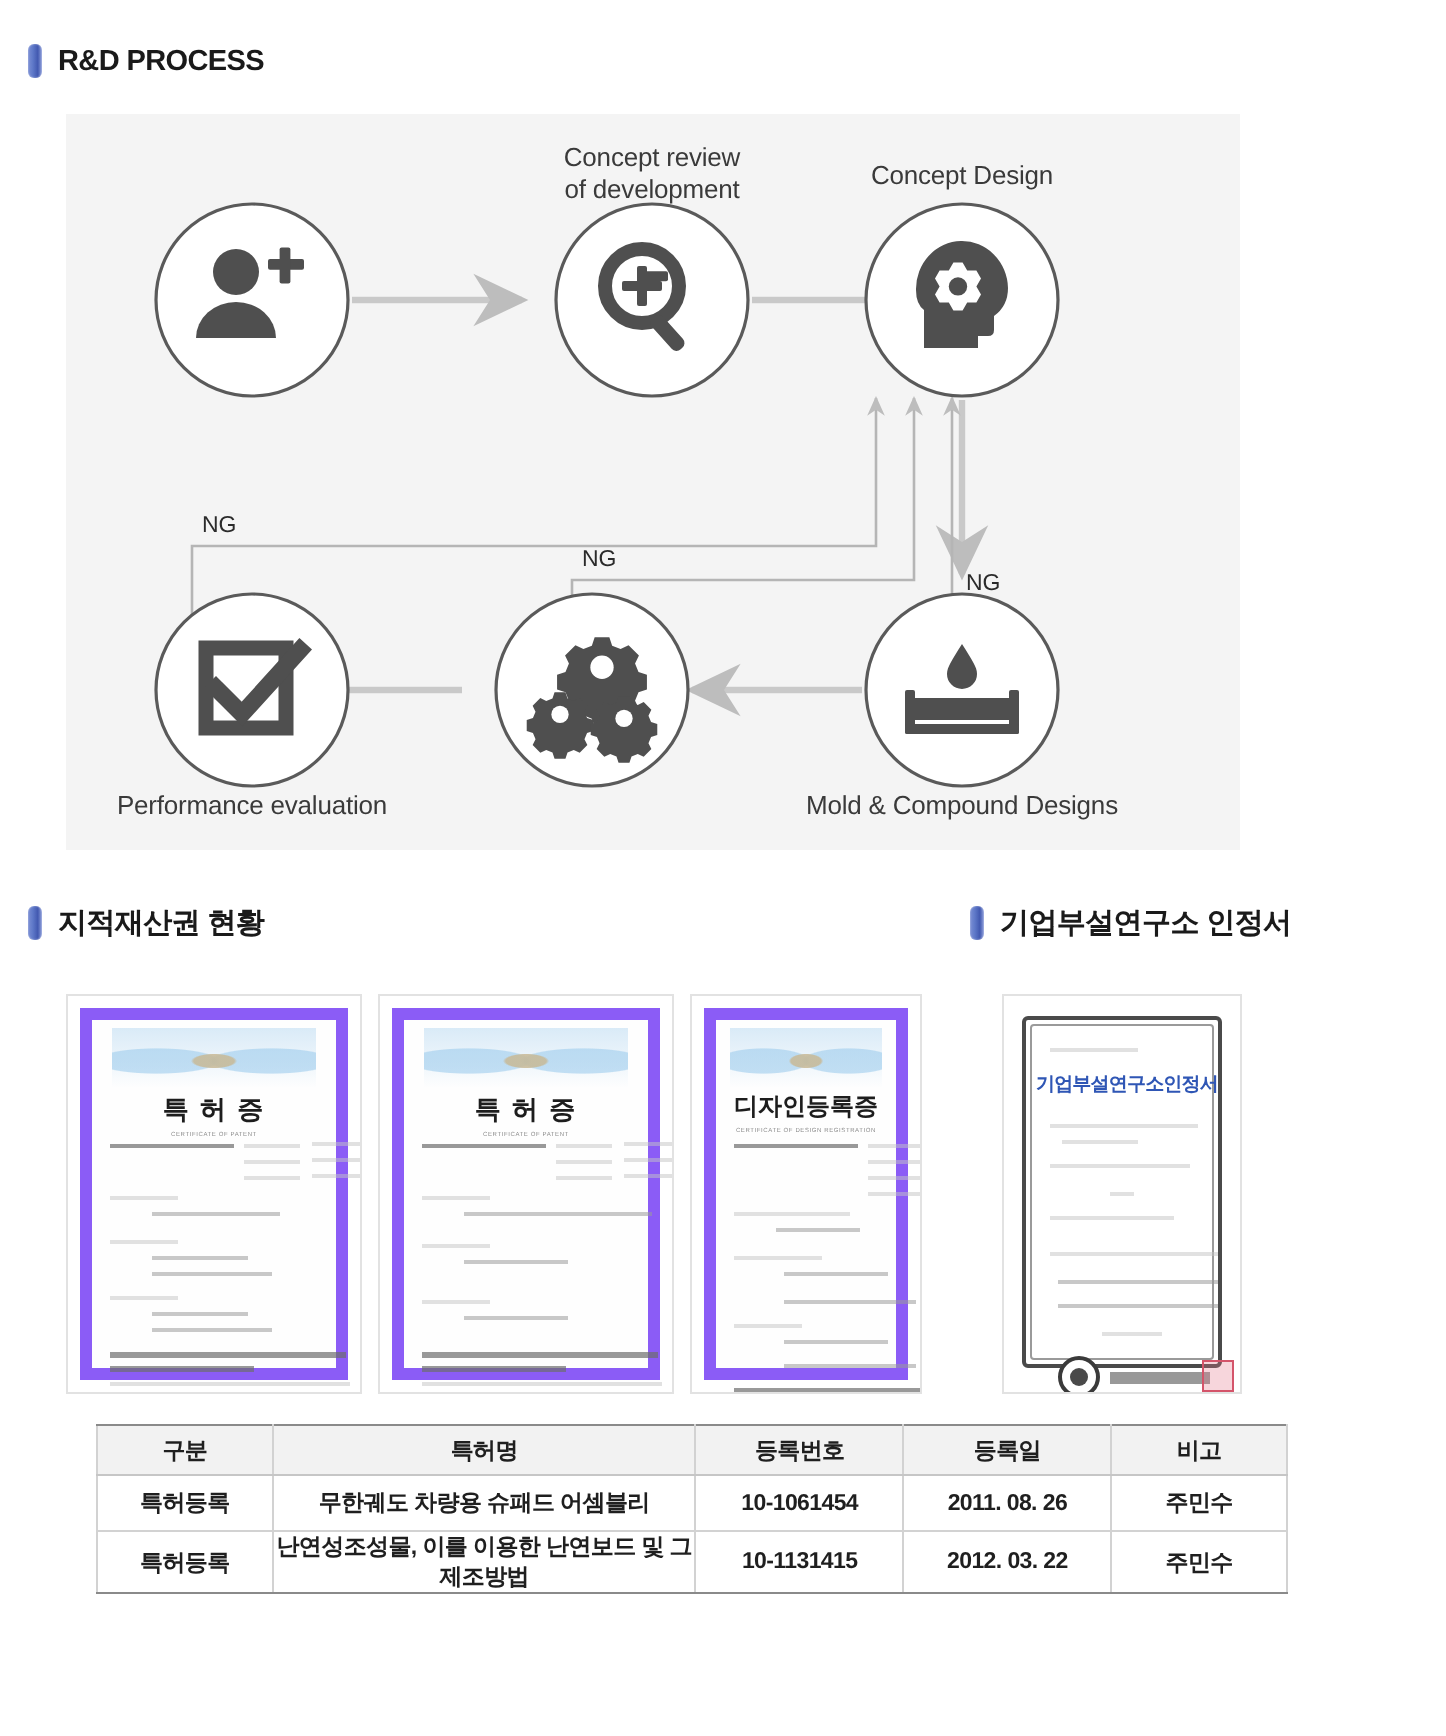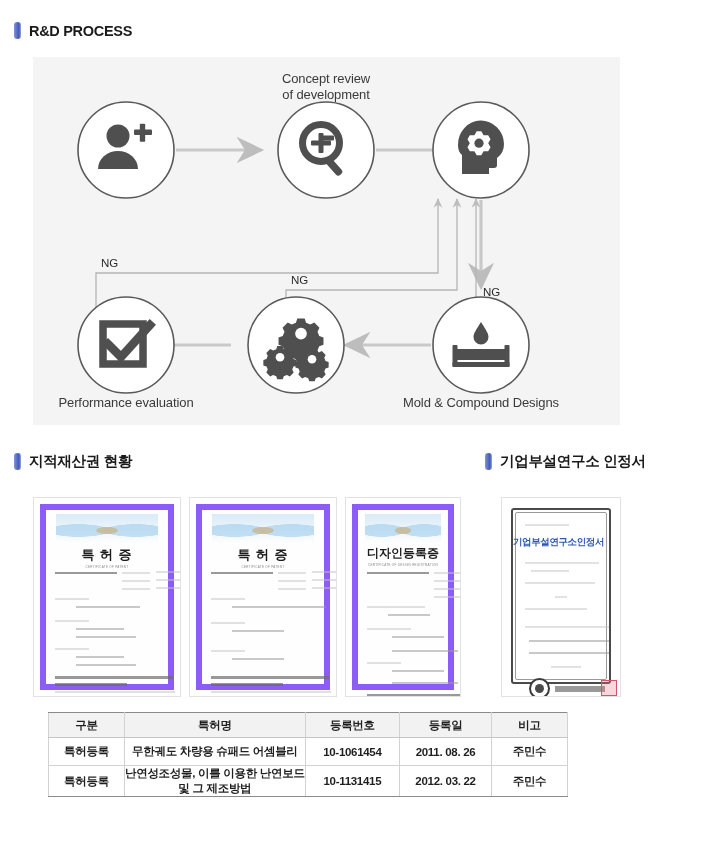--- a/index.html
+++ b/index.html
@@ -130,21 +130,21 @@
   #cert-4 .cert-frame::before {
     content: "";
     position: absolute;
     left: 2px; right: 2px; top: 2px; bottom: 2px;
     border: 1px solid #9a9a9a;
     border-radius: 2px;
   }
   .koita-title {
     position: absolute;
     left: 0; right: 0;
-    text-align: left;
+    text-align: right;
     font-size: 9.5px;
     font-weight: bold;
     color: #2f56b5;
     letter-spacing: -0.4px;
   }
   .koita-seal {
     position: absolute;
     width: 21px; height: 21px;
     border-radius: 50%;
     border: 2px solid #3a3a3a;
@@ -156,21 +156,21 @@
     left: 4px; top: 4px;
     width: 9px; height: 9px;
     border-radius: 50%;
     background: #4a4a4a;
   }
 
   
   #patent-table {
     position: absolute;
     left: 48px; top: 712px;
-    width: 520px;
+    width: 596px;
     border-collapse: collapse;
     font-size: 11.5px;
   }
   #patent-table th,
   #patent-table td {
     border: 1px solid #d2d2d2;
     text-align: center;
     font-weight: bold;
     color: #1f1f1f;
     letter-spacing: -0.3px;
@@ -303,20 +303,21 @@
       <g>
         <path d="M70,267 h40 v40 h-40 z" fill="none" stroke="#4f4f4f" stroke-width="7.5"></path>
         <path d="M75,287 L88,300 L117,268" fill="none" stroke="#4f4f4f" stroke-width="8.5" stroke-linecap="square"></path>
         <path d="M75,287 L88,300 L117,268" fill="none" stroke="#ffffff" stroke-width="2.4" stroke-linecap="square" opacity="0"></path>
       </g>
     </g>
   </svg>
 
   <div class="node-label" style="left:213px; top:14px; width:160px;">Concept review
 of development</div>
+  <div class="node-label" style="left:368px; top:23px; width:160px;">Concept Design</div>
 
   <div class="node-label" style="left:0px; top:338px; width:186px;">Performance evaluation</div>
   <div class="node-label" style="left:348px; top:338px; width:200px;">Mold &amp; Compound Designs</div>
 
   <div class="ng-label" style="left:68px; top:200px;">NG</div>
   <div class="ng-label" style="left:258px; top:217px;">NG</div>
   <div class="ng-label" style="left:450px; top:229px;">NG</div>
 </div>
 
 <div class="section-head" id="head-ip">

